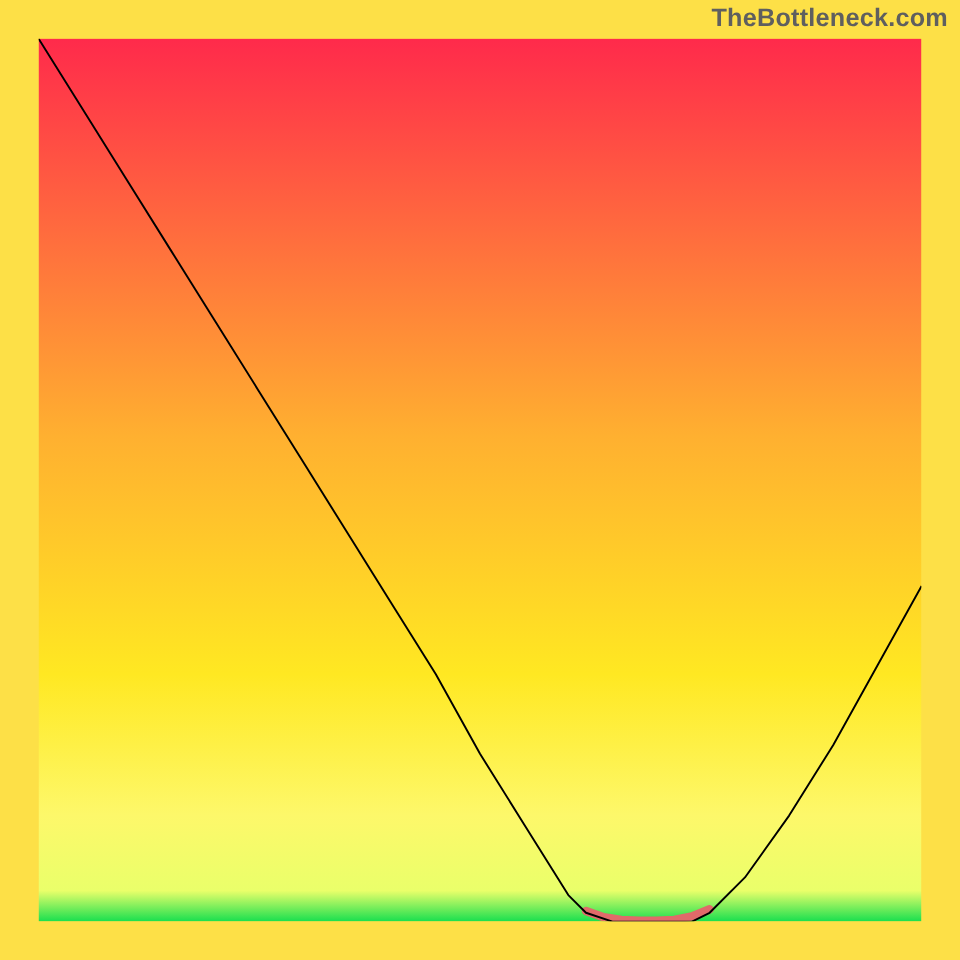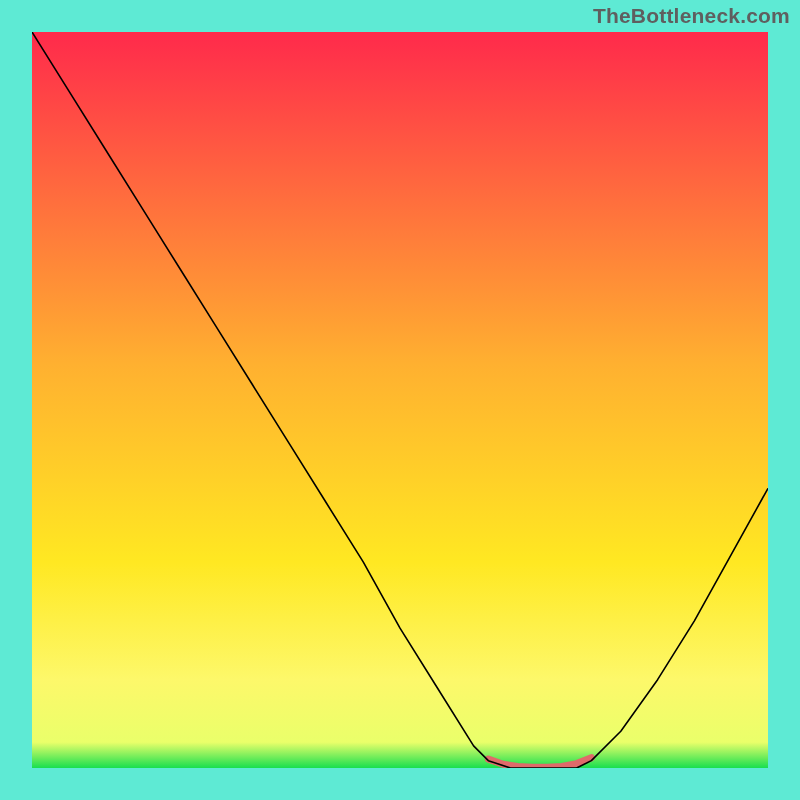--- a/index.html
+++ b/index.html
@@ -8,21 +8,21 @@
     width: 800px;
     height: 800px;
     background: #000;
     font-family: Arial, Helvetica, sans-serif;
     overflow: hidden;
   }
   .frame {
     position: relative;
     width: 800px;
     height: 800px;
-    background: #5eead4;
+    background: #fde047;
   }
   .watermark {
     position: absolute;
     top: 4px;
     right: 10px;
     color: #5f5f5f;
     font-size: 21px;
     font-weight: 600;
     letter-spacing: 0.2px;
     z-index: 10;

